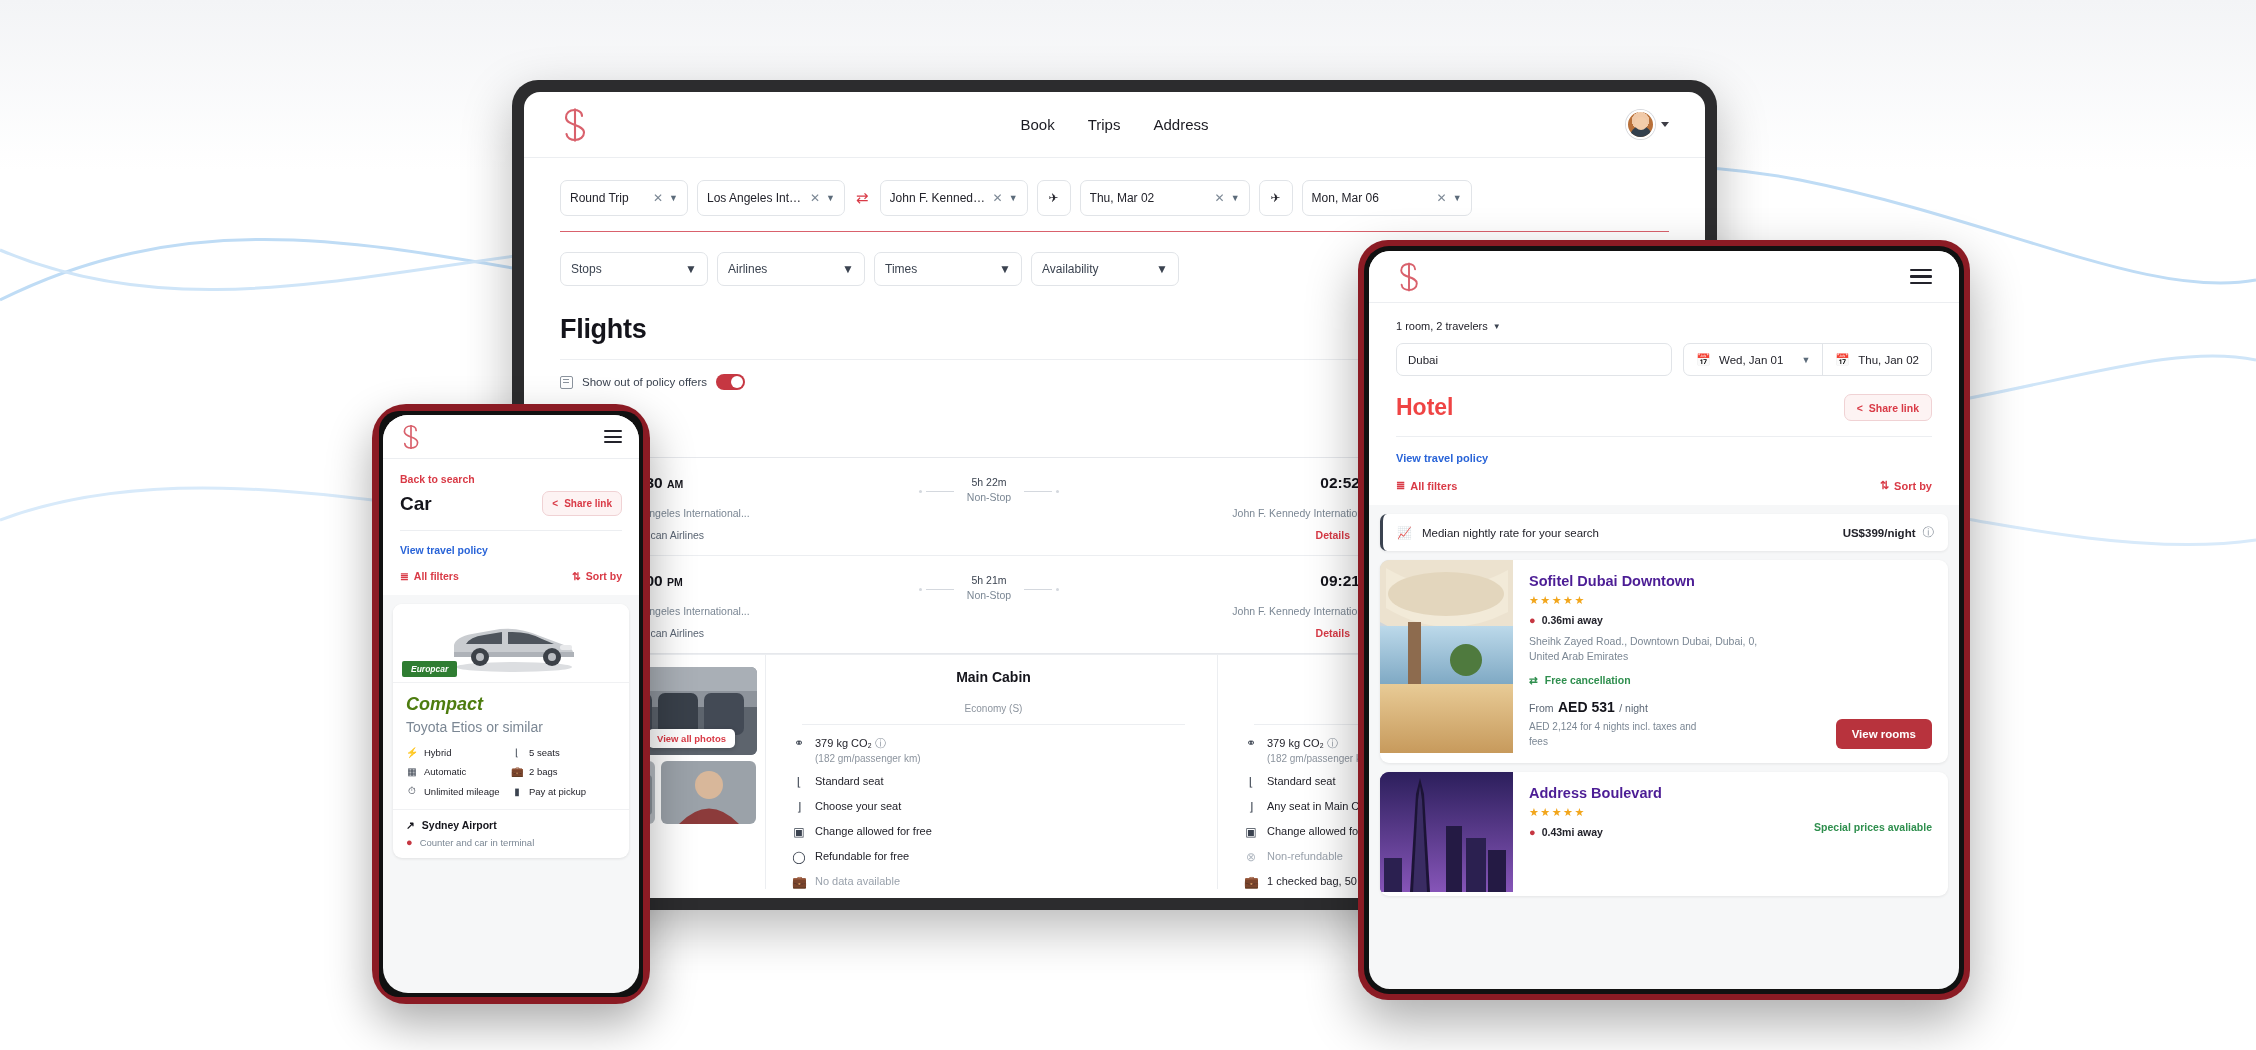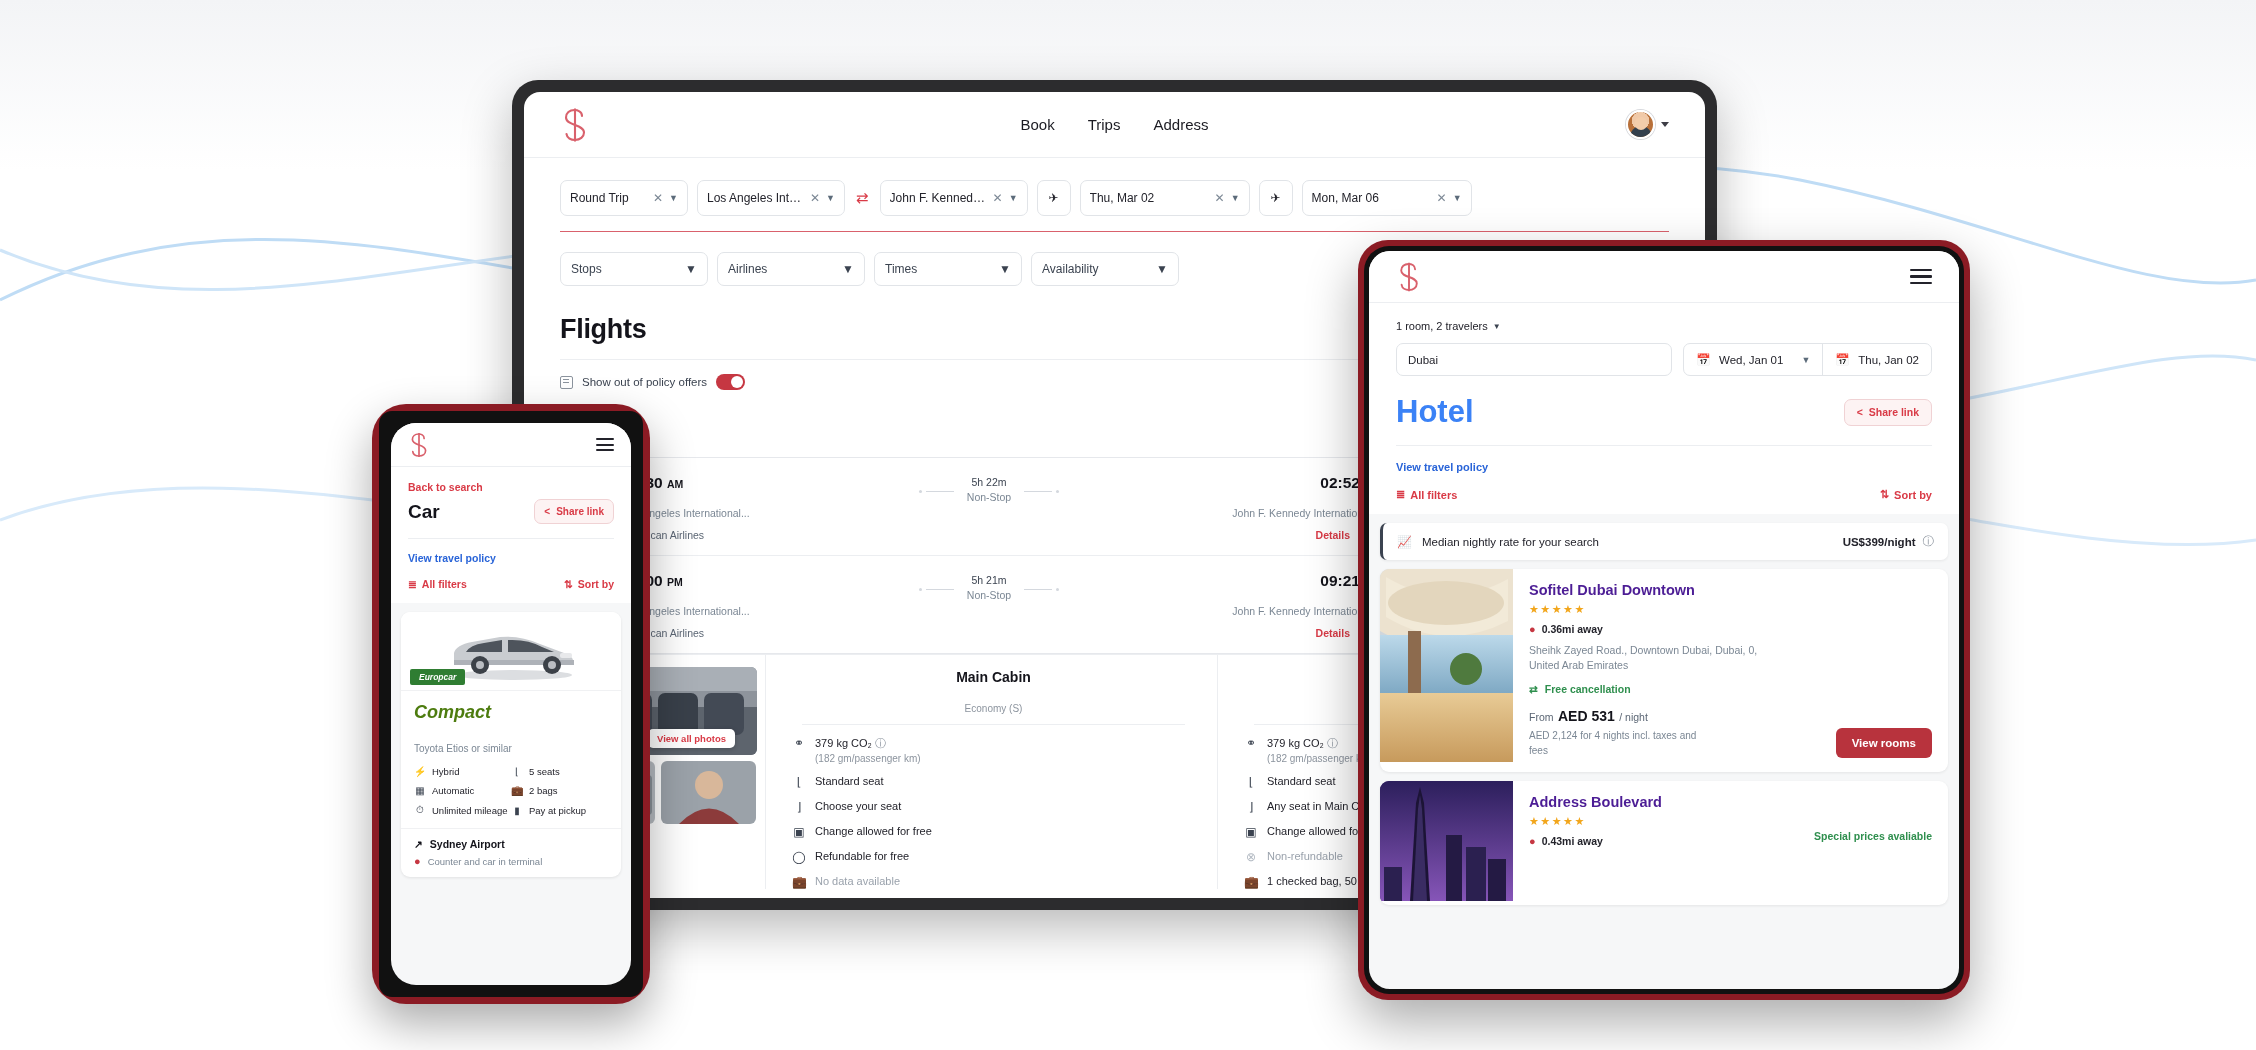--- a/index.html
+++ b/index.html
@@ -147,40 +147,40 @@
   .feat .ico { width:14px; text-align:center; font-size:12px; color:#3b4350; flex:none;}
   .feat.muted .ico { color:#b2b9c2; }
   .feat-sub { font-size:10px; color:#8c949e; margin-top:2px; margin-left:23px;}
 
   
   #phone { left: 372px; top: 404px; width: 278px; height: 600px; z-index: 4; }
   #phone-frame {
     position:absolute; inset:0; background:#8b1b24; border-radius:34px; padding:7px;
     box-shadow: 0 20px 46px rgba(0,0,0,.33);
   }
-  #phone-inner { width:100%; height:100%; background:#111; border-radius:13px; padding:12px; }
+  #phone-inner { width:100%; height:100%; background:#111; border-radius:20px; padding:4px; }
   #phone-screen { width:100%; height:100%; background:#f6f7f8; border-radius:25px; overflow:hidden; position:relative;}
   .p-topbar { height:44px; background:#fff; display:flex; align-items:center; padding:0 17px; border-bottom:1px solid #eceef1;}
   .logo-s-sm { width:22px; height:26px;}
   .hamburger { margin-left:auto; width:18px; }
   .hamburger span { display:block; height:2px; background:#23232b; border-radius:1px; margin:3.5px 0;}
   .p-body { background:#fff; padding: 14px 17px 0 17px;}
   .backlink { font-size:10.5px; color:#d93a46; font-weight:600;}
   .p-titlerow { display:flex; align-items:center; margin-top:6px;}
   .p-title { font-size:19px; font-weight:700; color:#14141b;}
   .p-hr { height:1px; background:#eceef1; margin: 14px 0 0 0;}
   .p-policy { font-size:10.5px; color:#2964d8; font-weight:700; margin-top:13px;}
   .p-filters { display:flex; align-items:center; margin-top:14px; padding-bottom:13px;}
   .flink { font-size:10.5px; color:#d93a46; font-weight:600; display:flex; align-items:center; gap:5px;}
   .card-car { margin: 9px 10px 0 10px; background:#fff; border-radius:9px; overflow:hidden; box-shadow:0 1px 3px rgba(0,0,0,.09);}
   .car-img { height:78px; position:relative; background:#fff; display:flex; align-items:center; justify-content:center;}
   .vendor-badge { position:absolute; left:9px; bottom:5px; background:#2f7d32; color:#fff; font-size:8.5px; font-weight:700; font-style:italic; padding:3px 9px; border-radius:2px;}
   .car-info { padding: 11px 13px 12px 13px; border-top:1px solid #f0f1f3;}
   .car-title { font-size:18px; font-weight:700; color:#4d7c0f;font-style:italic;}
-  .car-sub { font-size:10px; color:#7b8794; margin-top:20px;}
+  .car-sub { font-size:14px; color:#7b8794; margin-top:4px;}
   .specs { display:grid; grid-template-columns: 1fr 1fr; row-gap:8px; margin-top:12px;}
   .spec { display:flex; align-items:center; gap:6px; font-size:9.5px; color:#23232b;}
   .spec .ico { font-size:10px; color:#3b4350; width:12px; text-align:center; }
   .car-loc { padding: 9px 13px 10px 13px; border-top:1px solid #f0f1f3;}
   .loc1 { display:flex; align-items:center; gap:7px; font-size:10.5px; font-weight:700; color:#14141b;}
   .loc2 { display:flex; align-items:center; gap:7px; font-size:9.5px; color:#7b8794; margin-top:5px;}
 
   
   #tablet { left: 1358px; top: 240px; width: 612px; height: 760px; z-index: 5; }
   #tablet-frame {
@@ -194,21 +194,21 @@
   .hamburger-lg span{display:block;height:2.2px;background:#23232b;border-radius:1px;margin:4px 0;}
   .t-body { background:#fff; padding: 17px 27px 0 27px;}
   .travelers { font-size:11px; color:#23232b; display:flex; align-items:center; gap:5px;}
   .t-searchrow { display:flex; gap:0; margin-top:11px;}
   .t-input { flex: 1.08; height:33px; border:1px solid #e1e4e8; border-radius:7px; display:flex; align-items:center; padding:0 11px; font-size:11.5px; color:#23232b;}
   .t-dates { display:flex; margin-left:11px; border:1px solid #e1e4e8; border-radius:7px; overflow:hidden; }
   .t-date { height:31px; display:flex; align-items:center; gap:8px; padding:0 12px; font-size:11.5px; color:#23232b; }
   .t-date + .t-date { border-left:1px solid #e1e4e8; }
   .cal-ico { font-size:12px; color:#3b4350; }
   .t-titlerow { display:flex; align-items:center; margin-top:18px;}
-  .t-title { font-size:31px; font-weight:700; color:#3b82f6;}
+  .t-title { font-size:23px; font-weight:700; color:#ef4444;}
   .t-hr { height:1px; background:#eceef1; margin-top:15px;}
   .t-policy { font-size:11px; color:#2964d8; font-weight:700; margin-top:15px;}
   .t-filters { display:flex; align-items:center; margin-top:15px; padding-bottom:13px;}
   .t-flink { font-size:11px; color:#d93a46; font-weight:600; display:flex; align-items:center; gap:5px;}
   .median-bar { margin: 9px 11px 0 11px; background:#fff; border-radius:7px; border-left:3px solid #3b4350;
                 display:flex; align-items:center; padding:11px 14px; font-size:11.5px; color:#23232b; box-shadow:0 1px 3px rgba(0,0,0,.07);}
   .median-right { margin-left:auto; display:flex; align-items:center; gap:7px; font-weight:700; font-size:11.5px;}
   .hotel-card { margin: 9px 11px 0 11px; background:#fff; border-radius:9px; overflow:hidden; display:flex; box-shadow:0 1px 3px rgba(0,0,0,.08);}
   .hotel-img { width:133px; flex:none; position:relative; overflow:hidden;}
   .hotel-body { flex:1; padding: 13px 16px 14px 16px; position:relative;}

